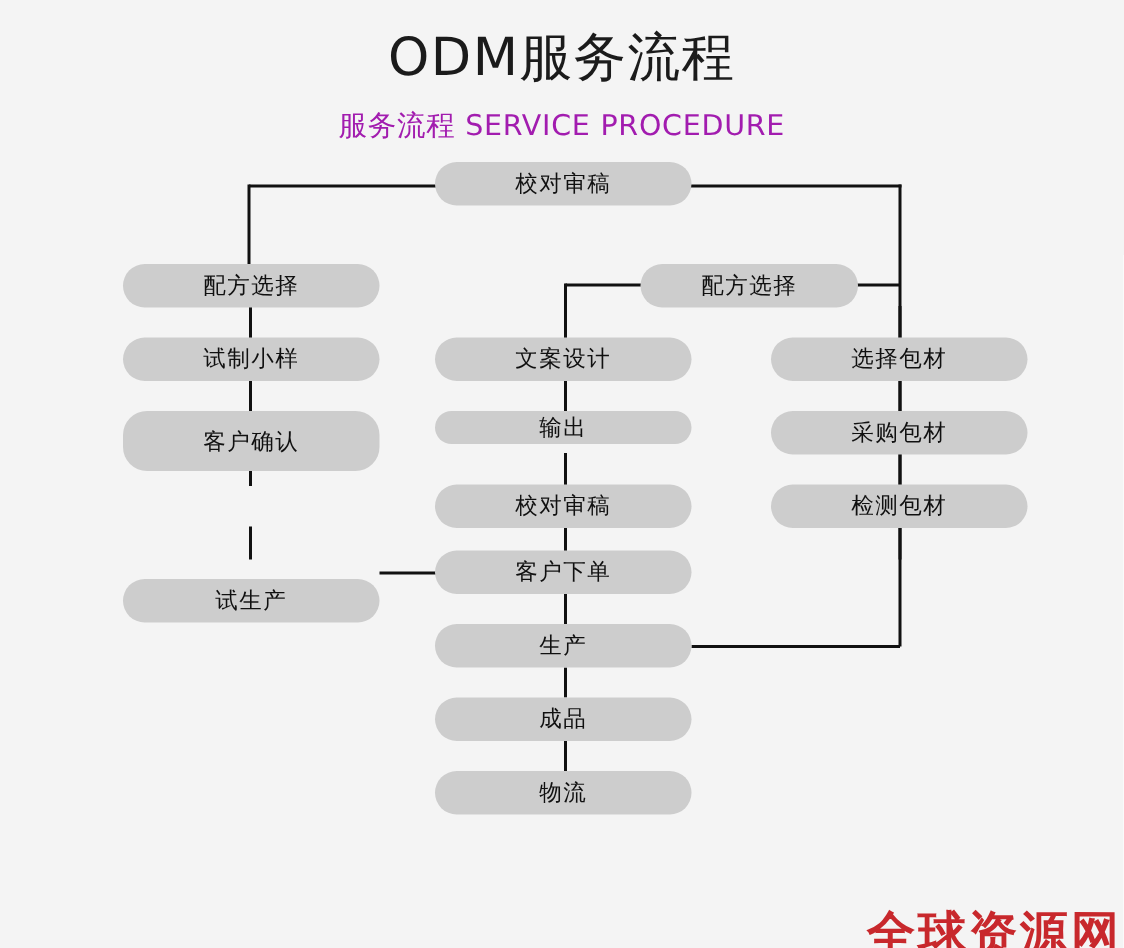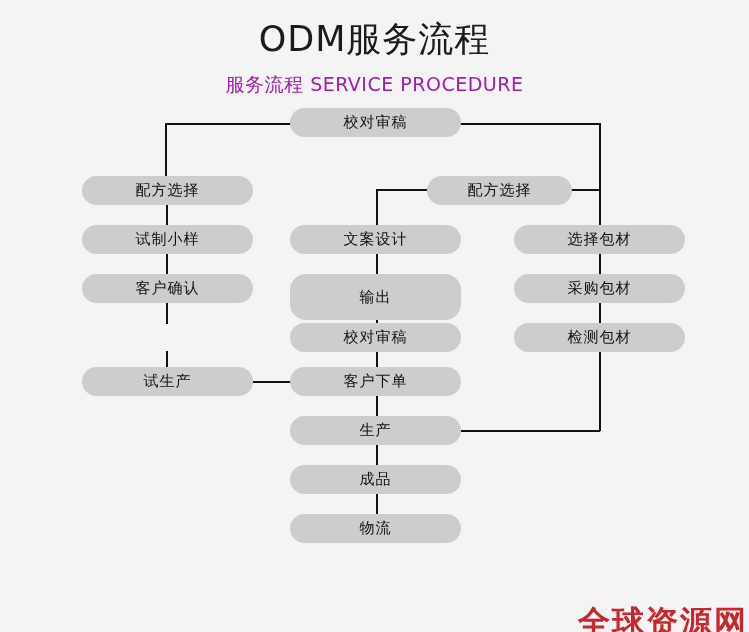--- a/index.html
+++ b/index.html
@@ -110,26 +110,26 @@
 
   <div class="line v" style="left:599px; top:204px; height:22px;"></div>
   <div class="line v" style="left:599px; top:253px; height:22px;"></div>
   <div class="line v" style="left:599px; top:302px; height:22px;"></div>
   <div class="line v" style="left:599px; top:351px; height:22px;"></div>
 
   <div class="node" style="left:290px; top:108px; width:171px; height:29px;">校对审稿</div>
 
   <div class="node" style="left:82px; top:176px; width:171px; height:29px;">配方选择</div>
   <div class="node" style="left:82px; top:225px; width:171px; height:29px;">试制小样</div>
-  <div class="node" style="left:82px; top:274px; width:171px; height:29px;">客户确认</div>
-  <div class="node" style="left:82px; top:367px; width:171px; height:29px;">试生产</div>
+  <div class="node" style="left:82px; top:274px; width:171px; height:40px;">客户确认</div>
+  <div class="node" style="left:82px; top:386px; width:171px; height:29px;">试生产</div>
 
   <div class="node" style="left:427px; top:176px; width:145px; height:29px;">配方选择</div>
   <div class="node" style="left:290px; top:225px; width:171px; height:29px;">文案设计</div>
-  <div class="node" style="left:290px; top:274px; width:171px; height:46px;">输出</div>
+  <div class="node" style="left:290px; top:274px; width:171px; height:22px;">输出</div>
   <div class="node" style="left:290px; top:323px; width:171px; height:29px;text-align:right;">校对审稿</div>
   <div class="node" style="left:290px; top:367px; width:171px; height:29px;">客户下单</div>
 
   <div class="node" style="left:514px; top:225px; width:171px; height:29px;">选择包材</div>
   <div class="node" style="left:514px; top:323px; width:171px; height:29px;">检测包材</div>
   <div class="node" style="left:514px; top:274px; width:171px; height:29px;">采购包材</div>
 
   <div class="node" style="left:290px; top:416px; width:171px; height:29px;">生产</div>
   <div class="node" style="left:290px; top:465px; width:171px; height:29px;">成品</div>
   <div class="node" style="left:290px; top:514px; width:171px; height:29px;">物流</div>

